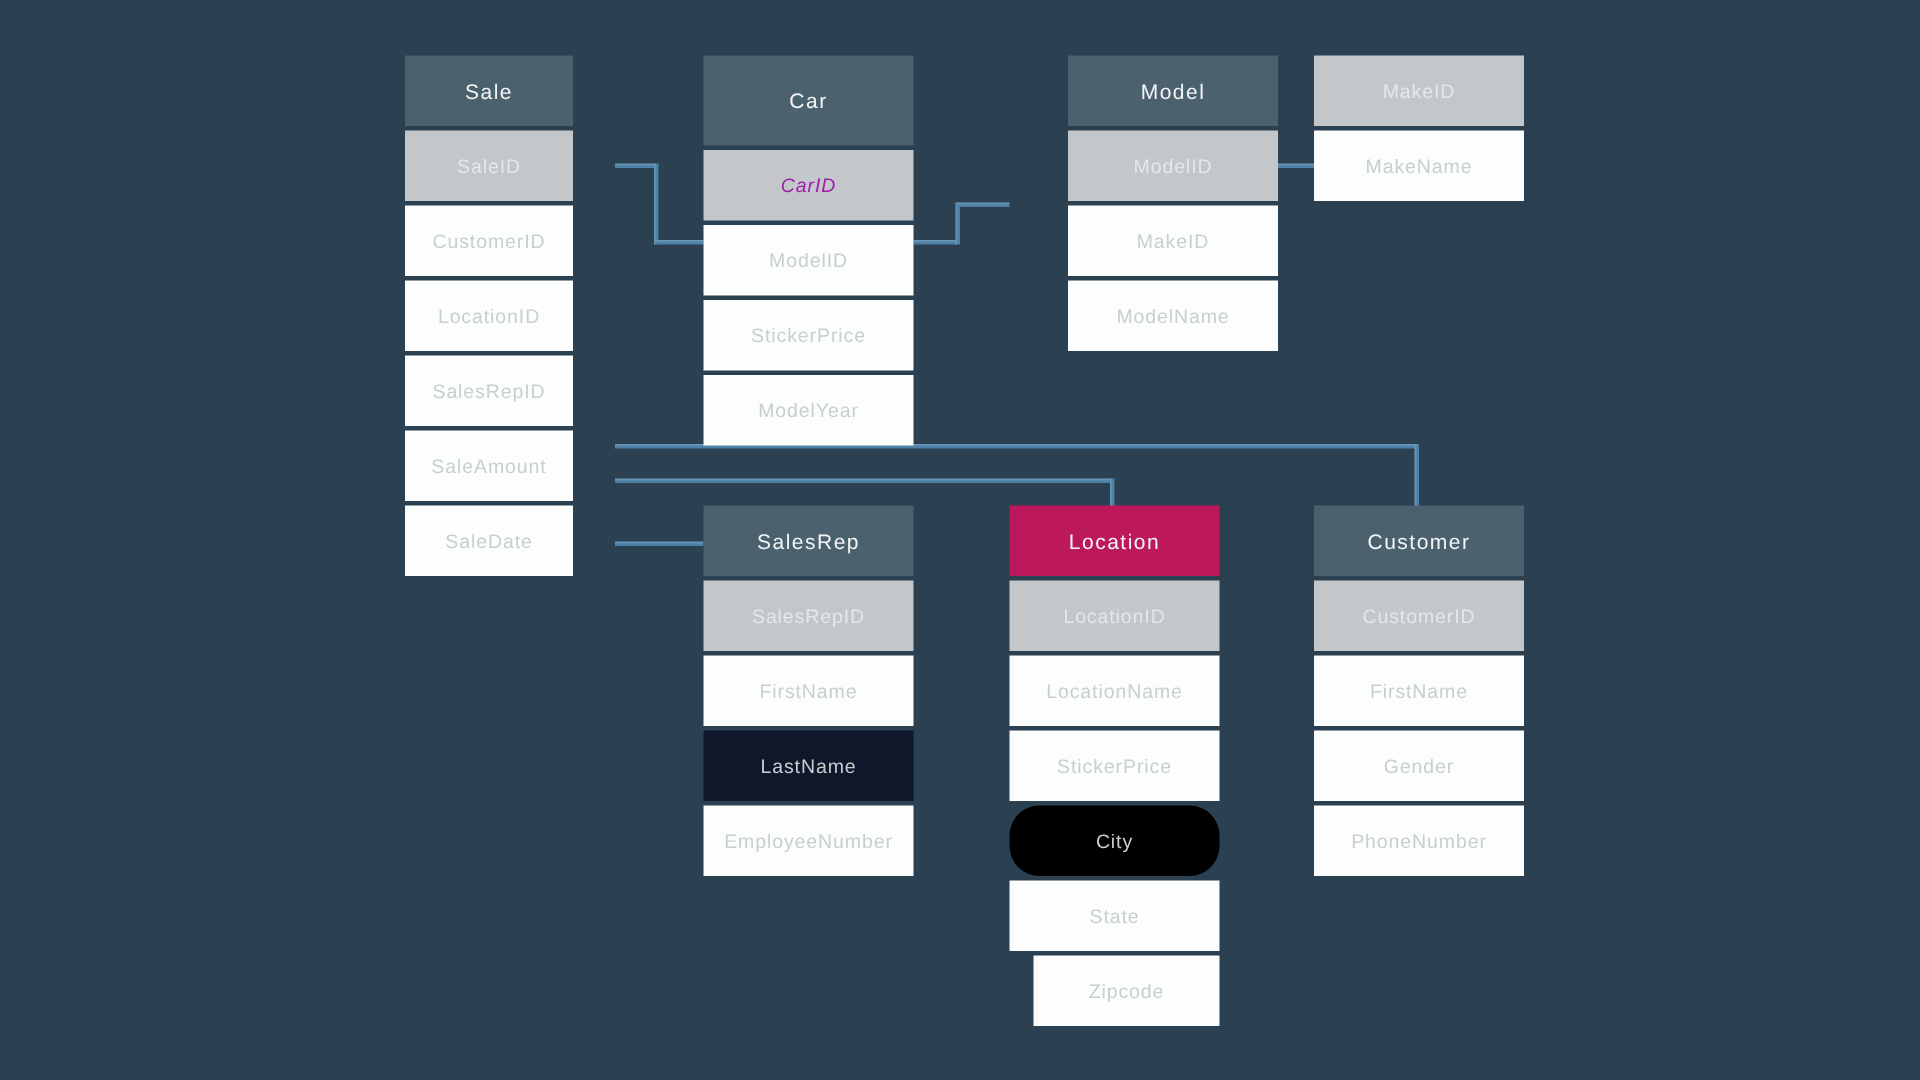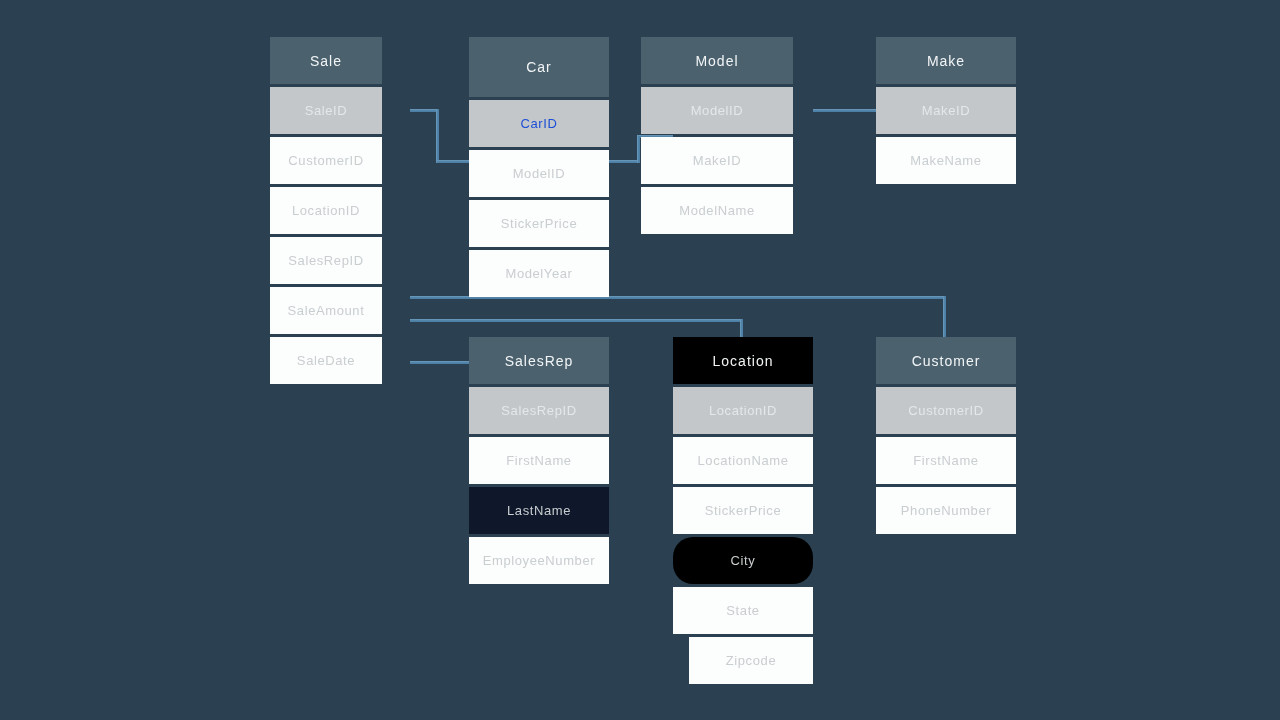--- a/index.html
+++ b/index.html
@@ -62,51 +62,51 @@
       <div class="db-table-header" style="height: 47px; background: rgb(75, 97, 110); color: rgb(242, 245, 246); margin-bottom: 3px;">Sale</div>
       <div class="db-row" style="height: 47px; margin-bottom: 3px; background: rgb(195, 199, 202); color: rgb(228, 232, 234);">SaleID</div>
       <div class="db-row" style="height: 47px; margin-bottom: 3px; background: rgb(252, 253, 253); color: rgb(201, 206, 209);">CustomerID</div>
       <div class="db-row" style="height: 47px; margin-bottom: 3px; background: rgb(252, 253, 253); color: rgb(201, 206, 209);">LocationID</div>
       <div class="db-row" style="height: 47px; margin-bottom: 3px; background: rgb(252, 253, 253); color: rgb(201, 206, 209);">SalesRepID</div>
       <div class="db-row" style="height: 47px; margin-bottom: 3px; background: rgb(252, 253, 253); color: rgb(201, 206, 209);">SaleAmount</div>
       <div class="db-row" style="height: 47px; margin-bottom: 3px; background: rgb(252, 253, 253); color: rgb(201, 206, 209);">SaleDate</div>
     </div>
     <div class="db-table" style="left: 469px; top: 37px; width: 140px;">
       <div class="db-table-header" style="height: 60px; background: rgb(75, 97, 110); color: rgb(242, 245, 246); margin-bottom: 3px;">Car</div>
-      <div class="db-row" style="height: 47px; margin-bottom: 3px; background: rgb(195, 199, 202); color: #1d4ed8;">CarID</div>
+      <div class="db-row" style="height: 47px; margin-bottom: 3px; background: rgb(195, 199, 202); color: #a21caf; font-style: italic;">CarID</div>
       <div class="db-row" style="height: 47px; margin-bottom: 3px; background: rgb(252, 253, 253); color: rgb(201, 206, 209);">ModelID</div>
       <div class="db-row" style="height: 47px; margin-bottom: 3px; background: rgb(252, 253, 253); color: rgb(201, 206, 209);">StickerPrice</div>
       <div class="db-row" style="height: 47px; margin-bottom: 3px; background: rgb(252, 253, 253); color: rgb(201, 206, 209);">ModelYear</div>
     </div>
-    <div class="db-table" style="left: 641px; top: 37px; width: 152px;">
+    <div class="db-table" style="left: 712px; top: 37px; width: 140px;">
       <div class="db-table-header" style="height: 47px; background: rgb(75, 97, 110); color: rgb(242, 245, 246); margin-bottom: 3px;">Model</div>
       <div class="db-row" style="height: 47px; margin-bottom: 3px; background: rgb(195, 199, 202); color: rgb(228, 232, 234);">ModelID</div>
       <div class="db-row" style="height: 47px; margin-bottom: 3px; background: rgb(252, 253, 253); color: rgb(201, 206, 209);">MakeID</div>
       <div class="db-row" style="height: 47px; margin-bottom: 3px; background: rgb(252, 253, 253); color: rgb(201, 206, 209);">ModelName</div>
     </div>
     <div class="db-table" style="left: 876px; top: 37px; width: 140px;">
-      <div class="db-table-header" style="height: 47px; background: rgb(75, 97, 110); color: rgb(242, 245, 246); margin-bottom: 3px;">Make</div>
       <div class="db-row" style="height: 47px; margin-bottom: 3px; background: rgb(195, 199, 202); color: rgb(228, 232, 234);">MakeID</div>
       <div class="db-row" style="height: 47px; margin-bottom: 3px; background: rgb(252, 253, 253); color: rgb(201, 206, 209);">MakeName</div>
     </div>
     <div class="db-table" style="left: 469px; top: 337px; width: 140px;">
       <div class="db-table-header" style="height: 47px; background: rgb(75, 97, 110); color: rgb(242, 245, 246); margin-bottom: 3px;">SalesRep</div>
       <div class="db-row" style="height: 47px; margin-bottom: 3px; background: rgb(195, 199, 202); color: rgb(228, 232, 234);">SalesRepID</div>
       <div class="db-row" style="height: 47px; margin-bottom: 3px; background: rgb(252, 253, 253); color: rgb(201, 206, 209);">FirstName</div>
       <div class="db-row" style="height: 47px; margin-bottom: 3px; background: #0f172a; color: rgb(201, 206, 209);">LastName</div>
       <div class="db-row" style="height: 47px; margin-bottom: 3px; background: rgb(252, 253, 253); color: rgb(201, 206, 209);">EmployeeNumber</div>
     </div>
     <div class="db-table" style="left: 673px; top: 337px; width: 140px;">
-      <div class="db-table-header" style="height: 47px; background: #000000; color: rgb(242, 245, 246); margin-bottom: 3px;">Location</div>
+      <div class="db-table-header" style="height: 47px; background: #be185d; color: rgb(242, 245, 246); margin-bottom: 3px;">Location</div>
       <div class="db-row" style="height: 47px; margin-bottom: 3px; background: rgb(195, 199, 202); color: rgb(228, 232, 234);">LocationID</div>
       <div class="db-row" style="height: 47px; margin-bottom: 3px; background: rgb(252, 253, 253); color: rgb(201, 206, 209);">LocationName</div>
       <div class="db-row" style="height: 47px; margin-bottom: 3px; background: rgb(252, 253, 253); color: rgb(201, 206, 209);">StickerPrice</div>
       <div class="db-row" style="height: 47px; margin-bottom: 3px; background: #000000; color: rgb(201, 206, 209); border-radius: 20px;">City</div>
       <div class="db-row" style="height: 47px; margin-bottom: 3px; background: rgb(252, 253, 253); color: rgb(201, 206, 209);">State</div>
       <div class="db-row" style="height: 47px; margin-bottom: 3px; background: rgb(252, 253, 253); color: rgb(201, 206, 209); margin-left: 16px;">Zipcode</div>
     </div>
     <div class="db-table" style="left: 876px; top: 337px; width: 140px;">
       <div class="db-table-header" style="height: 47px; background: rgb(75, 97, 110); color: rgb(242, 245, 246); margin-bottom: 3px;">Customer</div>
       <div class="db-row" style="height: 47px; margin-bottom: 3px; background: rgb(195, 199, 202); color: rgb(228, 232, 234);">CustomerID</div>
       <div class="db-row" style="height: 47px; margin-bottom: 3px; background: rgb(252, 253, 253); color: rgb(201, 206, 209);">FirstName</div>
+      <div class="db-row" style="height: 47px; margin-bottom: 3px; background: rgb(252, 253, 253); color: rgb(201, 206, 209);">Gender</div>
       <div class="db-row" style="height: 47px; margin-bottom: 3px; background: rgb(252, 253, 253); color: rgb(201, 206, 209);">PhoneNumber</div>
     </div>
   </div>
 
 </body></html>

